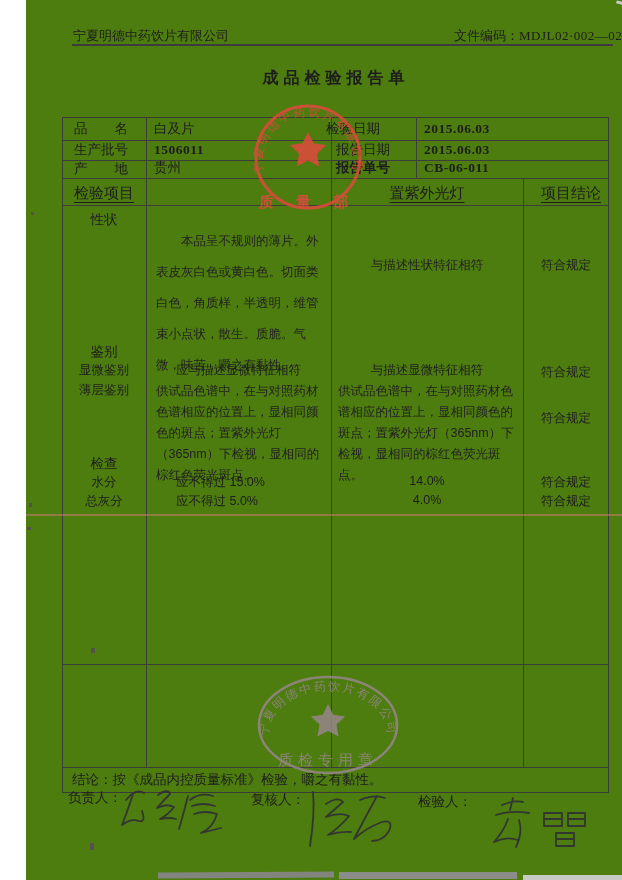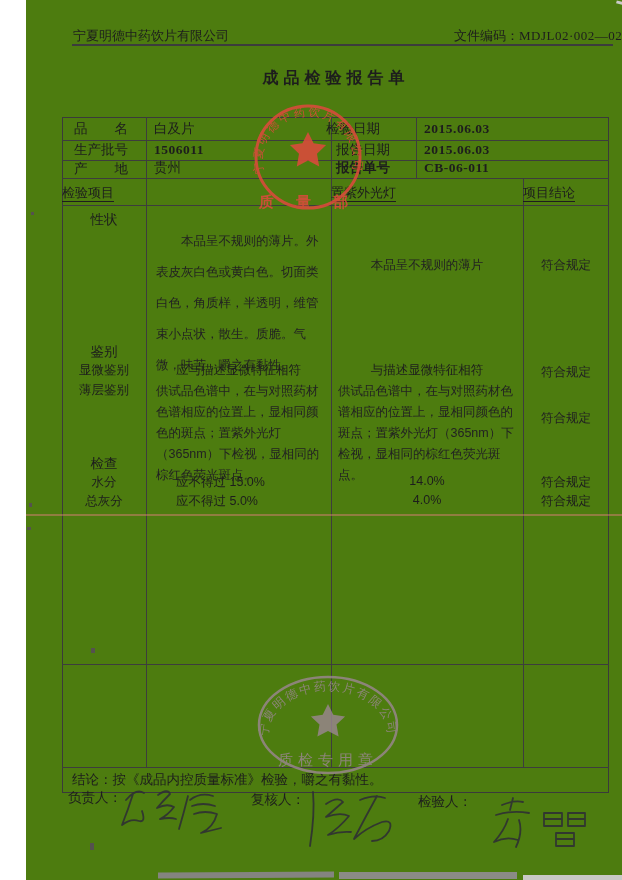--- a/index.html
+++ b/index.html
@@ -4,21 +4,21 @@
 <style>
   html,body{margin:0;padding:0;background:#ffffff;}
   .page{position:relative;width:622px;height:880px;background:#4d7c0f;overflow:hidden;
         font-family:"Liberation Sans",sans-serif;color:#1d1d1d;margin-left:26px;}
   .abs{position:absolute;}
   .hline{position:absolute;background:#3d3d3d;height:1px;}
   .vline{position:absolute;background:#3d3d3d;width:1px;}
   .cell{position:absolute;font-size:13.5px;white-space:nowrap;}
   .small{font-size:12.5px;}
   .serifb{font-family:"Liberation Serif",serif;font-weight:bold;letter-spacing:.5px;}
-  .hdr{position:absolute;text-align:left;font-size:13px;text-decoration:underline;
+  .hdr{position:absolute;text-align:center;font-size:15px;text-decoration:underline;
        text-underline-offset:4px;}
   .ctr{text-align:center;}
   .para{position:absolute;font-size:12.5px;line-height:21px;color:#222;}
   .sig path{fill:none;stroke:#2e2e34;stroke-width:1.8;stroke-linecap:round;stroke-linejoin:round;opacity:.88;}
   .stamp{position:absolute;}
   .pinkline{position:absolute;left:0;width:622px;height:2px;background:rgba(229,126,126,.45);}
   .speck{position:absolute;background:#55524e;}
 </style>
 </head>
 <body>
@@ -59,21 +59,21 @@
   <div class="cell" style="left:128px;top:159px;line-height:18px;">贵州</div>
   <div class="cell" style="left:310px;top:159px;line-height:18px;font-weight:bold;">报告单号</div>
   <div class="cell serifb" style="left:398px;top:159px;line-height:18px;">CB-06-011</div>
 
   <div class="hdr" style="left:36px;top:184px;width:84px;">检验项目</div>
   <div class="hdr" style="left:305px;top:184px;width:192px;">置紫外光灯</div>
   <div class="hdr" style="left:497px;top:184px;width:96px;">项目结论</div>
 
   <div class="cell ctr" style="left:36px;top:211px;width:84px;">性状</div>
   <div class="para" style="left:130px;top:226px;width:168px;line-height:31px;text-indent:2em;">本品呈不规则的薄片。外表皮灰白色或黄白色。切面类白色，角质样，半透明，维管束小点状，散生。质脆。气微，味苦，嚼之有黏性。</div>
-  <div class="para ctr" style="left:305px;top:255px;width:192px;">本品呈不规则的薄片</div>
+  <div class="para ctr" style="left:305px;top:255px;width:192px;">与描述性状特征相符</div>
   <div class="para ctr" style="left:497px;top:255px;width:86px;">符合规定</div>
 
   <div class="cell ctr" style="left:36px;top:343px;width:84px;">鉴别</div>
   <div class="cell ctr small" style="left:36px;top:362px;width:84px;">显微鉴别</div>
   <div class="cell ctr small" style="left:36px;top:382px;width:84px;">薄层鉴别</div>
   <div class="cell small" style="left:150px;top:362px;">应与描述显微特征相符</div>
   <div class="para" style="left:130px;top:381px;width:168px;">供试品色谱中，在与对照药材色谱相应的位置上，显相同颜色的斑点；置紫外光灯（365nm）下检视，显相同的棕红色荧光斑点。</div>
   <div class="cell ctr small" style="left:305px;top:362px;width:192px;">与描述显微特征相符</div>
   <div class="para" style="left:312px;top:381px;width:180px;">供试品色谱中，在与对照药材色谱相应的位置上，显相同颜色的斑点；置紫外光灯（365nm）下检视，显相同的棕红色荧光斑点。</div>
   <div class="para ctr" style="left:497px;top:362px;width:86px;">符合规定</div>

